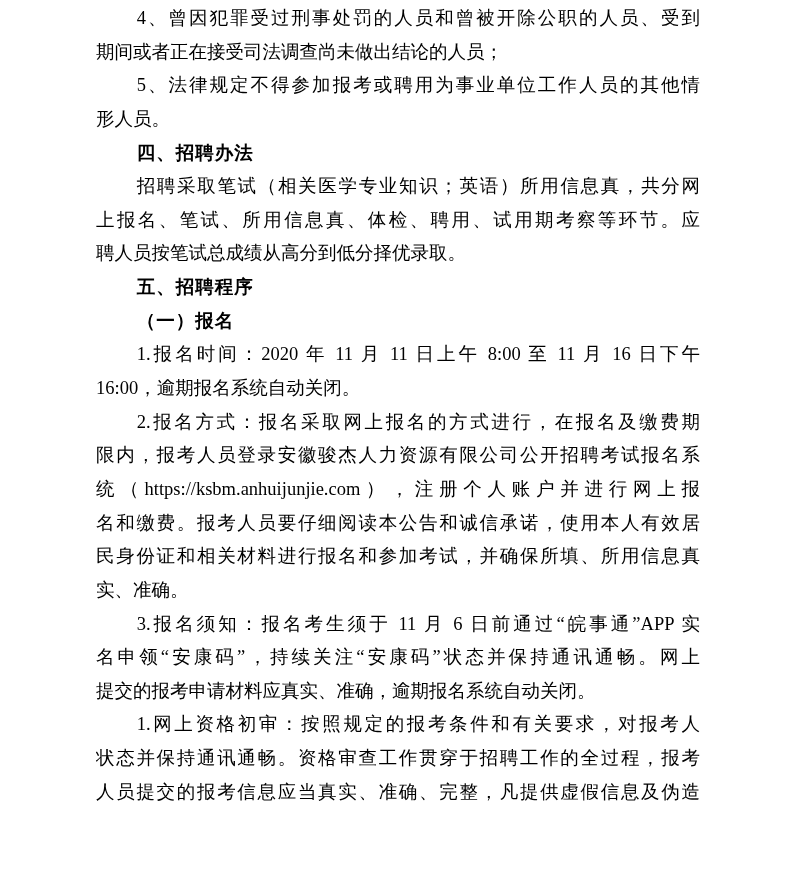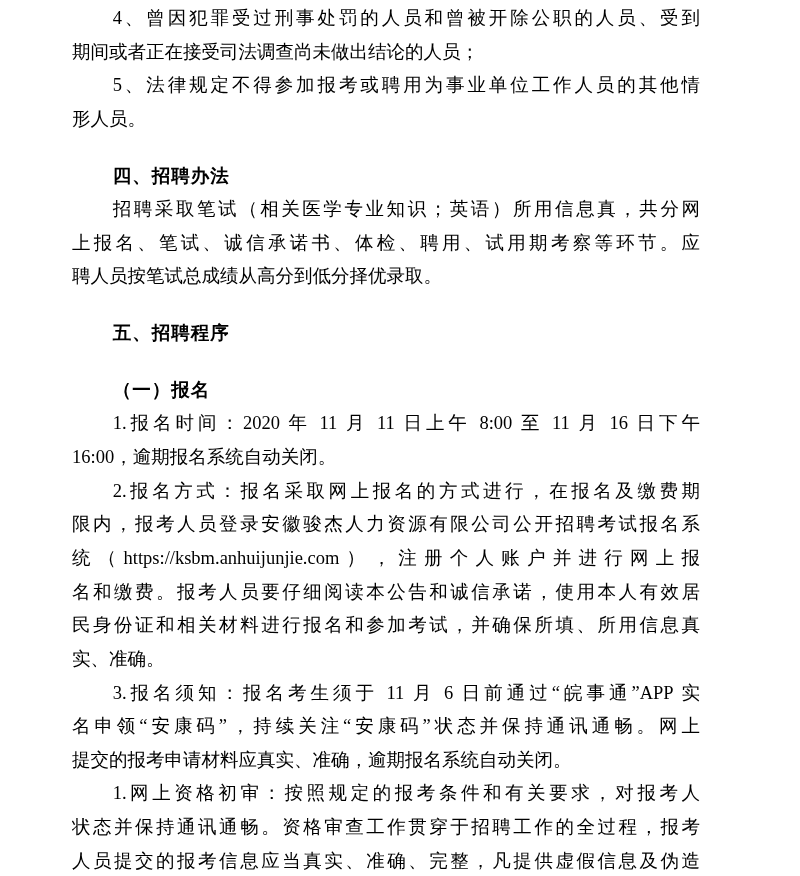--- a/index.html
+++ b/index.html
@@ -9,21 +9,21 @@
   }
   body {
     width: 800px;
     height: 876px;
     overflow: hidden;
   }
   .page {
     box-sizing: border-box;
     width: 800px;
     height: 876px;
-    padding: 2px 100px 0 72px;
+    padding: 2px 100px 0 96px;
     background: #ffffff;
     color: #000000;
     font-family: "Liberation Serif", "DejaVu Serif", serif;
     font-size: 18.5px;
   }
   .line {
     height: 33.65px;
     line-height: 33.65px;
     overflow: hidden;
     text-align: left;
@@ -33,35 +33,34 @@
     white-space: normal;
     text-align: justify;
     text-align-last: justify;
   }
   .line.indent {
     text-indent: 2.2em;
   }
   .line.bold {
     font-weight: 700;
     letter-spacing: 1px;
-    margin-top: 23px;
   }
 </style>
 </head>
 <body>
 
 <div class="page">
   <div>
       <div class="line indent fill">4、曾因犯罪受过刑事处罚的人员和曾被开除公职的人员、受到</div>
       <div class="line">期间或者正在接受司法调查尚未做出结论的人员；</div>
       <div class="line indent fill">5、法律规定不得参加报考或聘用为事业单位工作人员的其他情</div>
       <div class="line">形人员。</div>
       <div class="line indent bold">四、招聘办法</div>
       <div class="line indent fill">招聘采取笔试（相关医学专业知识；英语）所用信息真，共分网</div>
-      <div class="line fill">上报名、笔试、诚信承诺书、体检、聘用、试用期考察等环节。应</div>
+      <div class="line fill">上报名、笔试、所用信息真、体检、聘用、试用期考察等环节。应</div>
       <div class="line">聘人员按笔试总成绩从高分到低分择优录取。</div>
       <div class="line indent bold">五、招聘程序</div>
       <div class="line indent bold">（一）报名</div>
       <div class="line indent fill">1.报名时间：2020 年 11 月 11 日上午 8:00 至 11 月 16 日下午</div>
       <div class="line">16:00，逾期报名系统自动关闭。</div>
       <div class="line indent fill">2.报名方式：报名采取网上报名的方式进行，在报名及缴费期</div>
       <div class="line fill">限内，报考人员登录安徽骏杰人力资源有限公司公开招聘考试报名系</div>
       <div class="line fill">统（https://ksbm.anhuijunjie.com），注册个人账户并进行网上报</div>
       <div class="line fill">名和缴费。报考人员要仔细阅读本公告和诚信承诺，使用本人有效居</div>
       <div class="line fill">民身份证和相关材料进行报名和参加考试，并确保所填、所用信息真</div>

